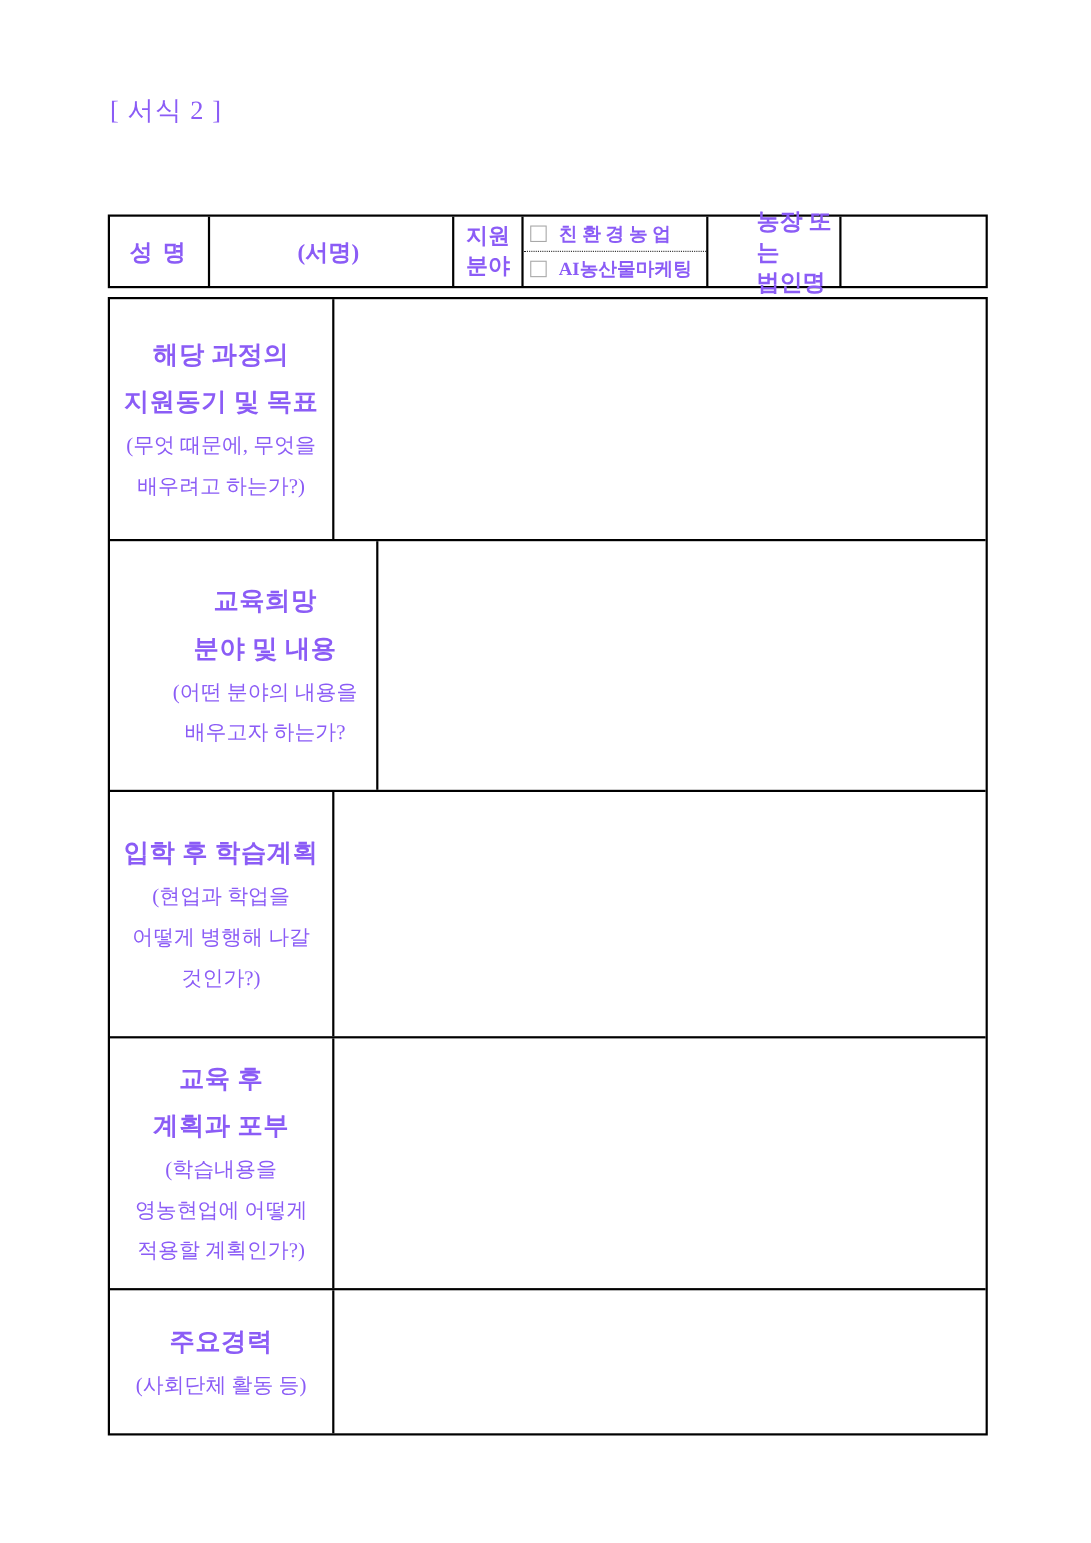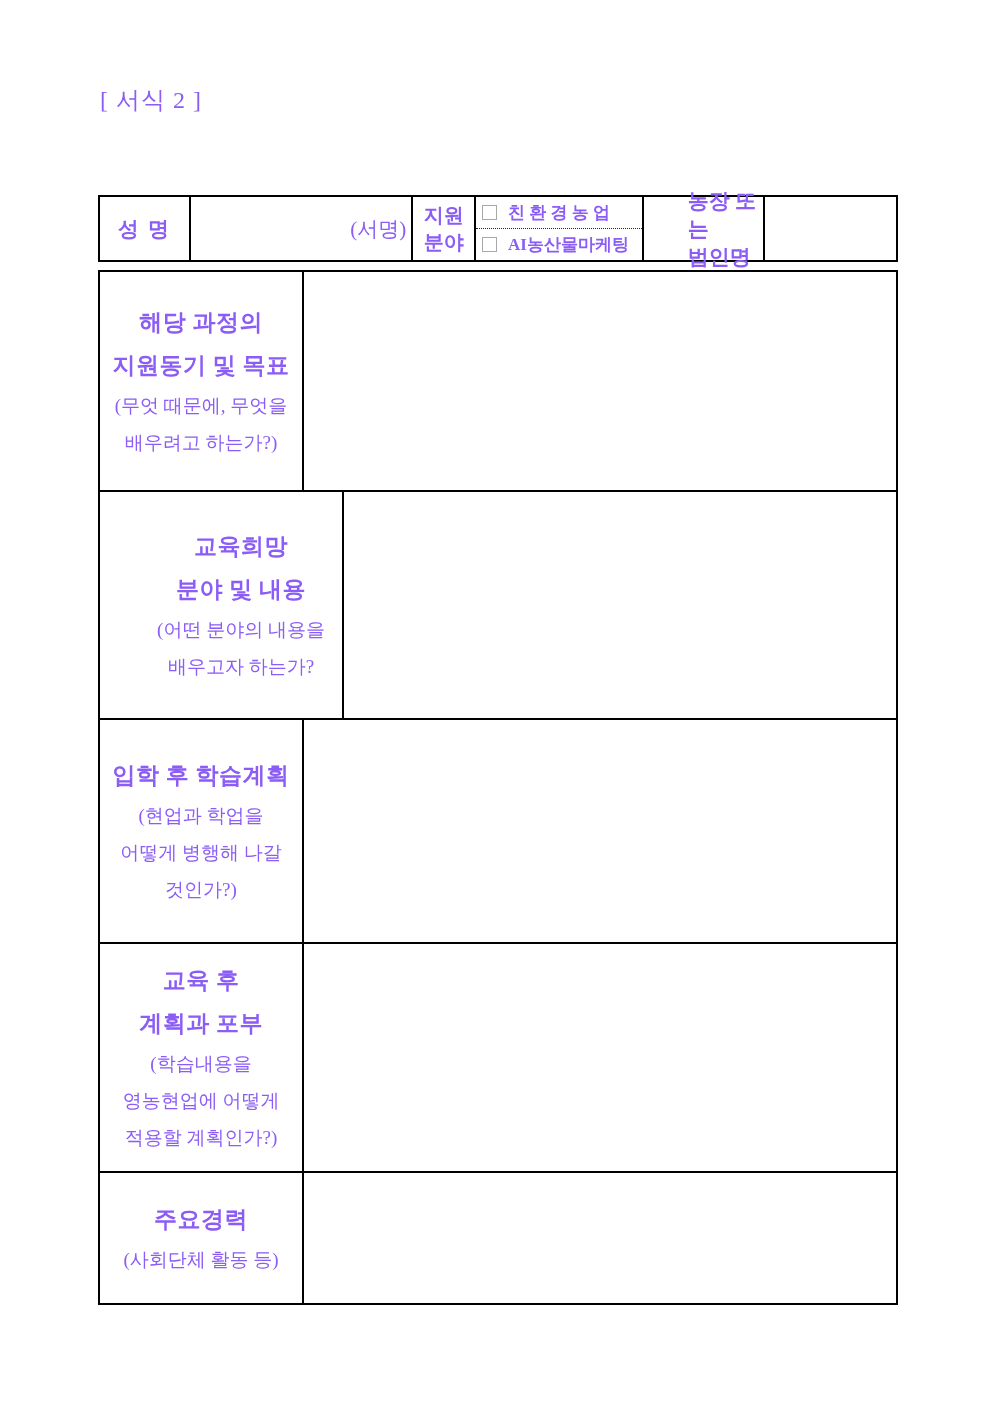--- a/index.html
+++ b/index.html
@@ -45,21 +45,21 @@
   }
   .hcell {
     box-sizing: border-box;
     border-right: 2px solid #000;
     display: flex;
     align-items: center;
     justify-content: center;
   }
   .hcell:last-child { border-right: none; }
   .hc-name   { width: 91px;  font-size: 21px; font-weight: bold; letter-spacing: 2px; }
-  .hc-sign   { width: 223px; justify-content: flex-end; padding-right: 5px; font-size: 21px; font-weight: normal; }
+  .hc-sign   { width: 223px; justify-content: center; padding-right: 5px; font-size: 21px; font-weight: bold; }
   .hc-field  { width: 63px;  flex-direction: column; font-size: 20px; font-weight: bold; line-height: 27px; }
   .hc-opts   { width: 168px; flex-direction: column; align-items: stretch; justify-content: center; padding: 0; }
   .hc-farm   { width: 122px; flex-direction: column; font-size: 21px; font-weight: bold; line-height: 28px; }
   .hc-corp   { width: 131px; }
   .opt-row {
     flex: 1;
     display: flex;
     align-items: center;
     padding-left: 6px;
     font-size: 17px;

